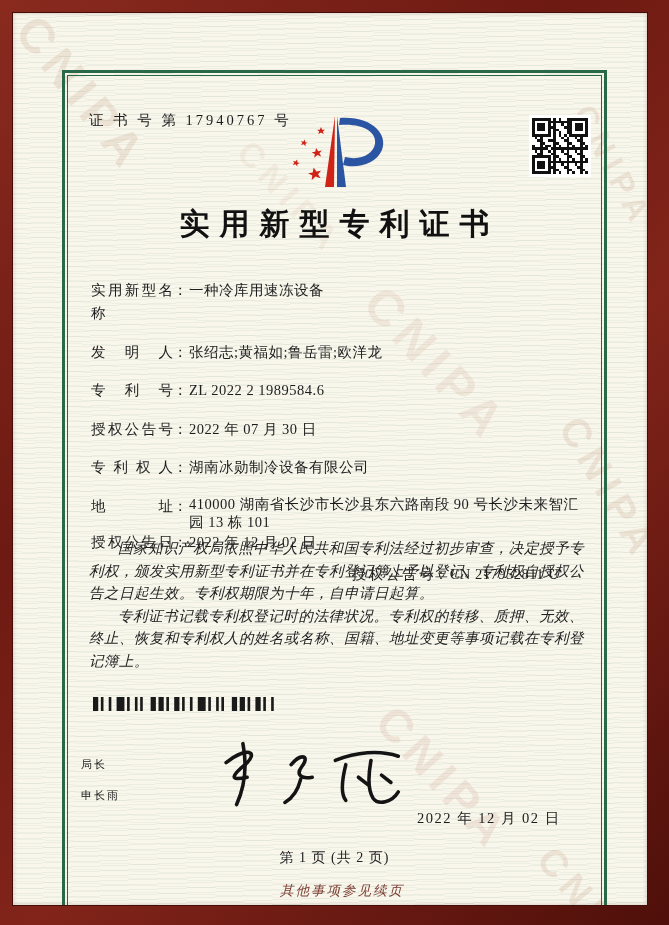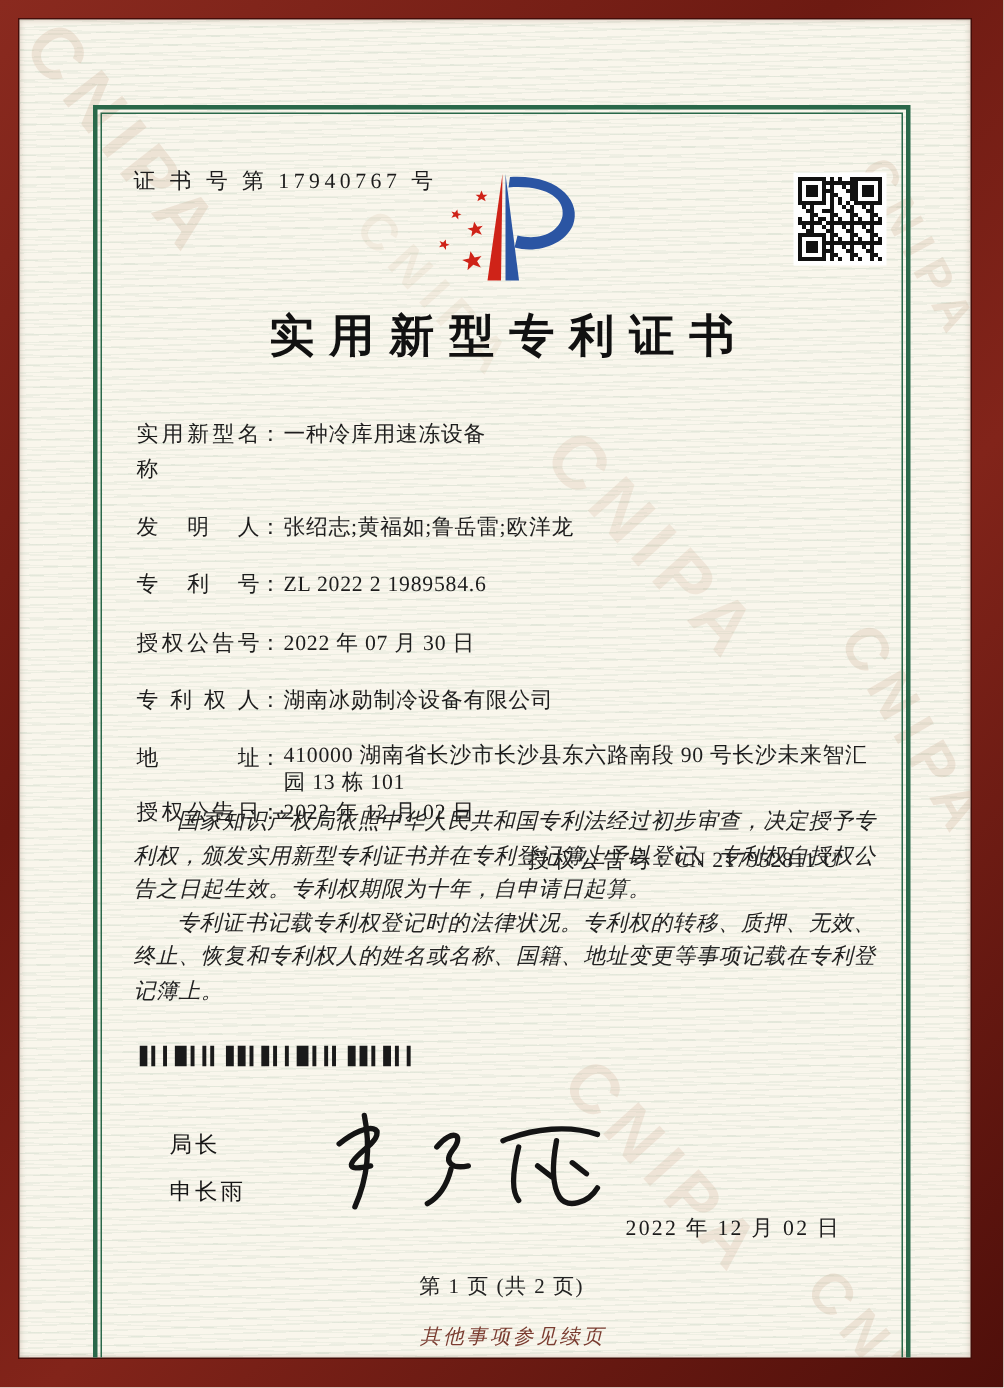--- a/index.html
+++ b/index.html
@@ -81,21 +81,21 @@
   .body-text {
     position:absolute; left:24px; top:464px; right:20px;
     font-size:14.5px; line-height:22.5px; color:#222;
     font-style:italic; text-align:justify;
   }
   .body-text p { text-indent:2em; letter-spacing:0.5px; }
 
   .barcode { position:absolute; left:28px; top:624px; width:186px; height:14px; }
   .barcode svg { width:100%; height:100%; fill:#1a1a1a; }
 
-  .director { position:absolute; left:48px; top:676px; font-size:15px; color:#161616; line-height:31px; letter-spacing:2px; }
+  .director { position:absolute; left:16px; top:676px; font-size:11px; color:#161616; line-height:31px; letter-spacing:2px; }
   .signature { position:absolute; left:138px; top:662px; width:210px; height:74px; }
   .signature path { fill:none; stroke:#141414; stroke-width:3.4; stroke-linecap:round; stroke-linejoin:round; }
 
   .issue-date { position:absolute; left:352px; top:736px; font-size:14.5px; color:#1c1c1c; letter-spacing:1.5px; }
   .page-no { position:absolute; left:0; width:100%; top:776px; text-align:center; font-size:14px; color:#222; letter-spacing:1px; }
 
   .footer-note {
     position:absolute; left:12px; width:100%; top:869px; text-align:center;
     font-size:13.5px; font-style:italic; color:#7a3c30; letter-spacing:2px;
   }

